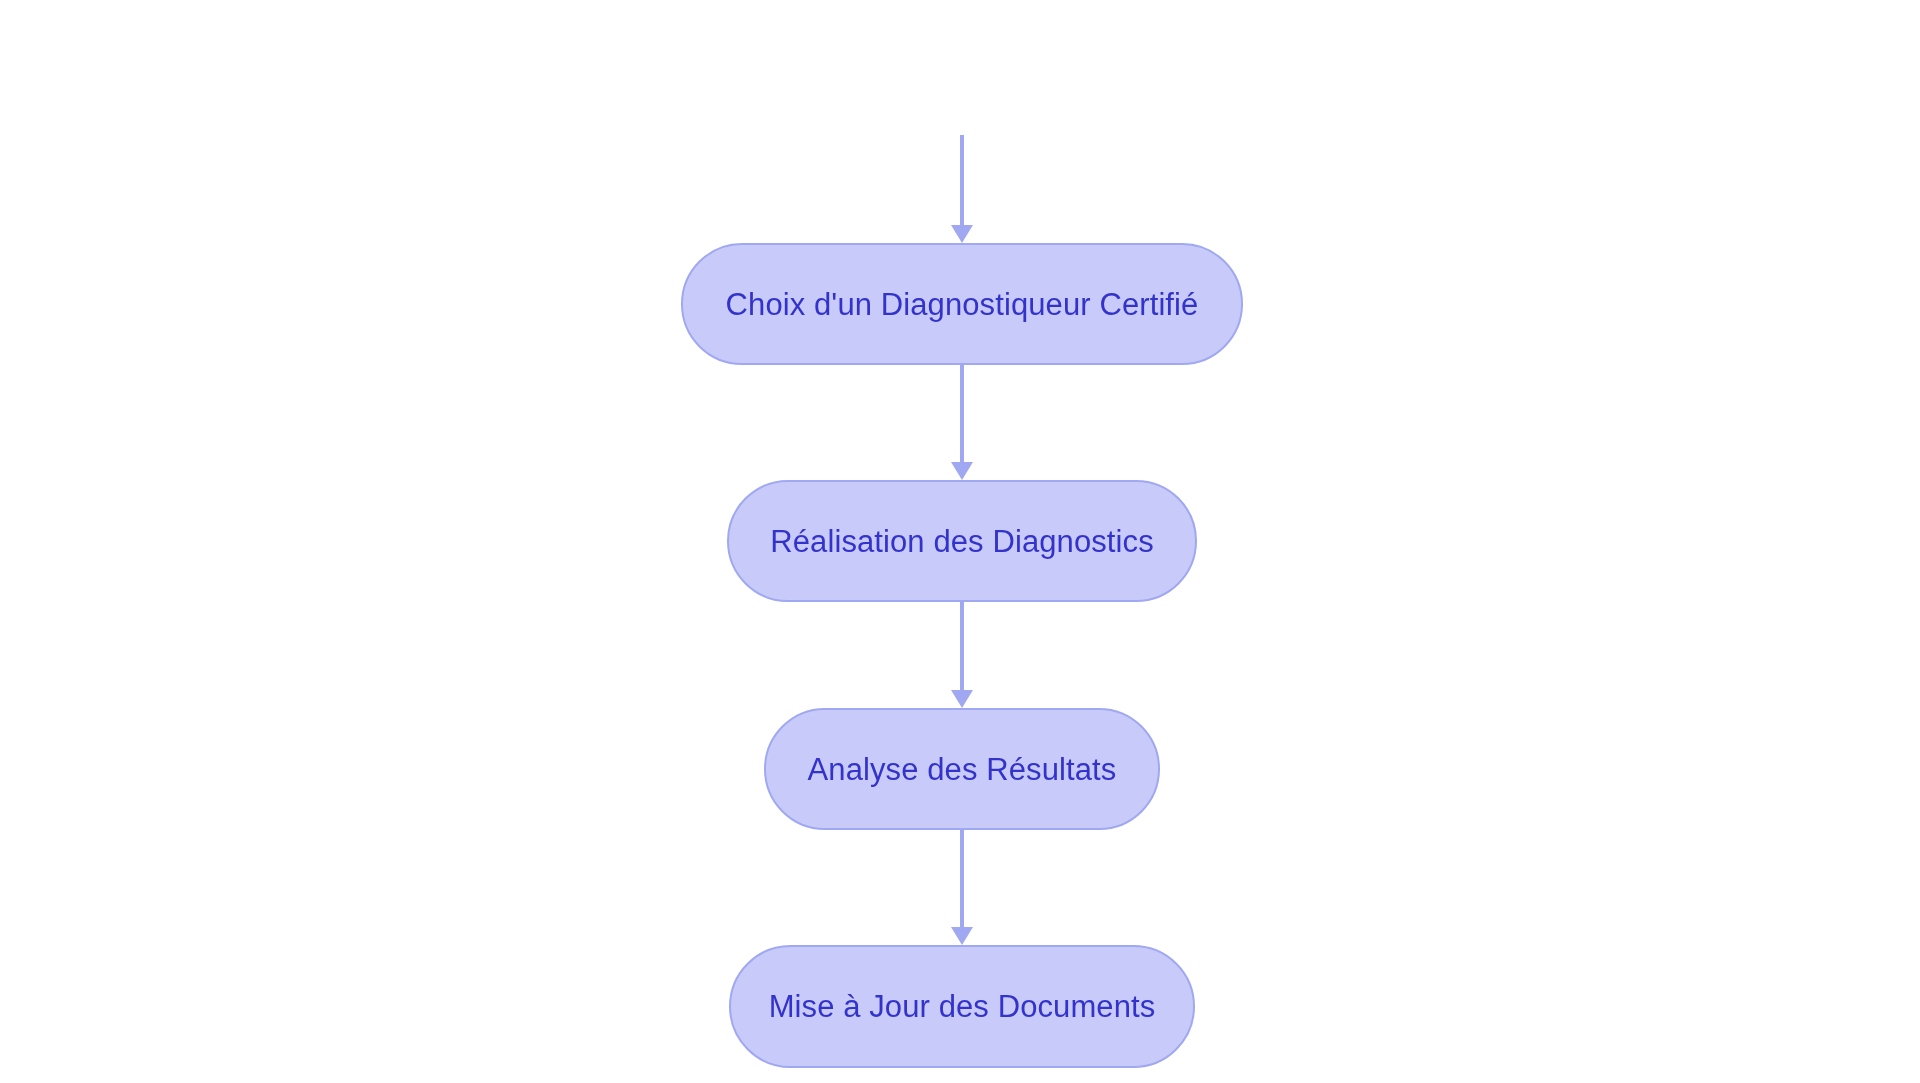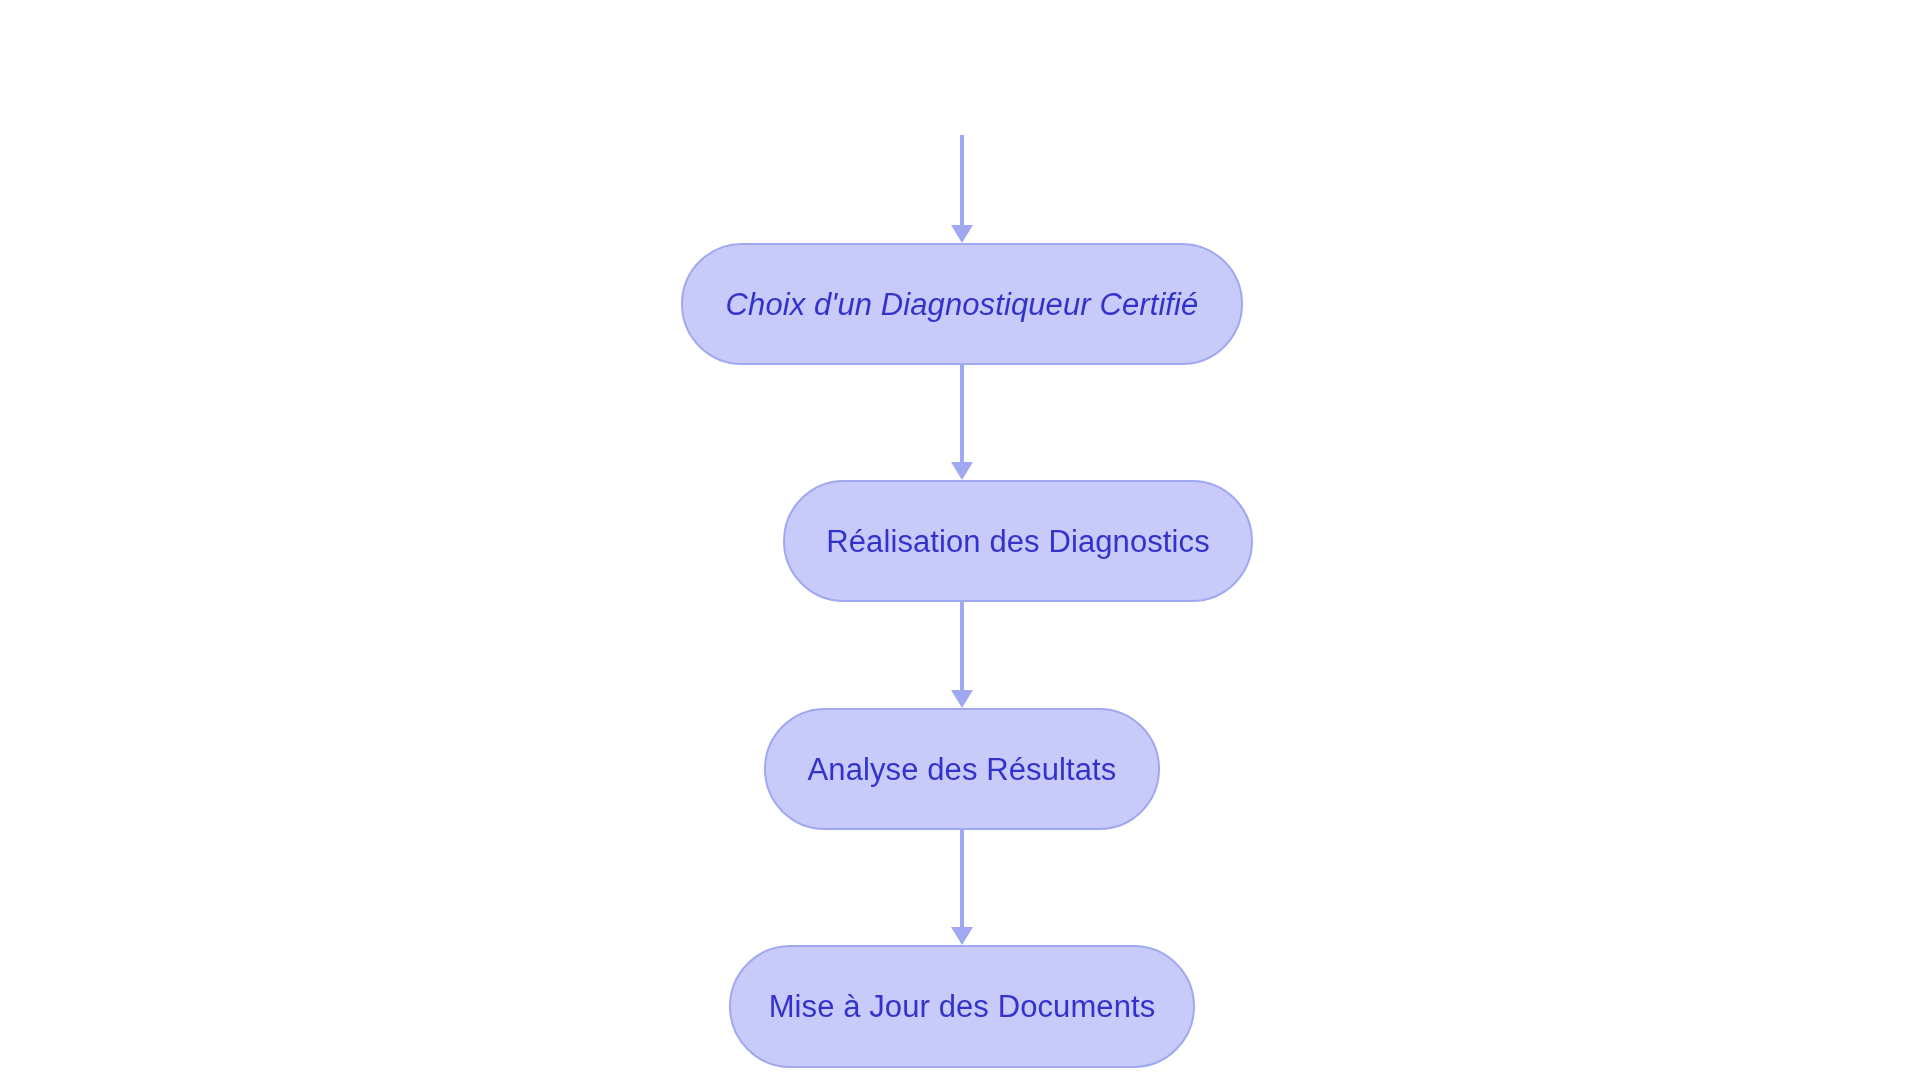--- a/index.html
+++ b/index.html
@@ -74,24 +74,24 @@
     <polygon class="conn-head" points="9,88 31,88 20,106" fill="#9fa8f0"></polygon>
   </svg>
 
   <svg class="connector" id="edge-3" width="40" height="115" style="left:962px; top:830px;">
     <line class="conn-line" x1="20" y1="0" x2="20" y2="97" stroke="#9fa8f0"></line>
     <polygon class="conn-head" points="9,97 31,97 20,115" fill="#9fa8f0"></polygon>
   </svg>
 
 
   <div class="node" id="node-1" style="left: 962px; top: 243px; width: 562px; height: 122px; background: rgb(200, 203, 250); border-color: rgb(159, 168, 240);">
-    <span class="node-label" style="color: rgb(51, 51, 204); font-style: italic;">Choix d'un Diagnostiqueur Certifié</span>
+    <span class="node-label" style="color: rgb(51, 51, 204);">Choix d'un Diagnostiqueur Certifié</span>
   </div>
 
-  <div class="node" id="node-2" style="left: 1018px; top: 480px; width: 470px; height: 122px; background: rgb(200, 203, 250); border-color: rgb(159, 168, 240);">
+  <div class="node" id="node-2" style="left: 962px; top: 480px; width: 470px; height: 122px; background: rgb(200, 203, 250); border-color: rgb(159, 168, 240);">
     <span class="node-label" style="color: rgb(51, 51, 204);">Réalisation des Diagnostics</span>
   </div>
 
   <div class="node" id="node-3" style="left: 962px; top: 708px; width: 396px; height: 122px; background: rgb(200, 203, 250); border-color: rgb(159, 168, 240);">
     <span class="node-label" style="color: rgb(51, 51, 204);">Analyse des Résultats</span>
   </div>
 
   <div class="node" id="node-4" style="left: 962px; top: 945px; width: 466px; height: 123px; background: rgb(200, 203, 250); border-color: rgb(159, 168, 240);">
     <span class="node-label" style="color: rgb(51, 51, 204);">Mise à Jour des Documents</span>
   </div>

